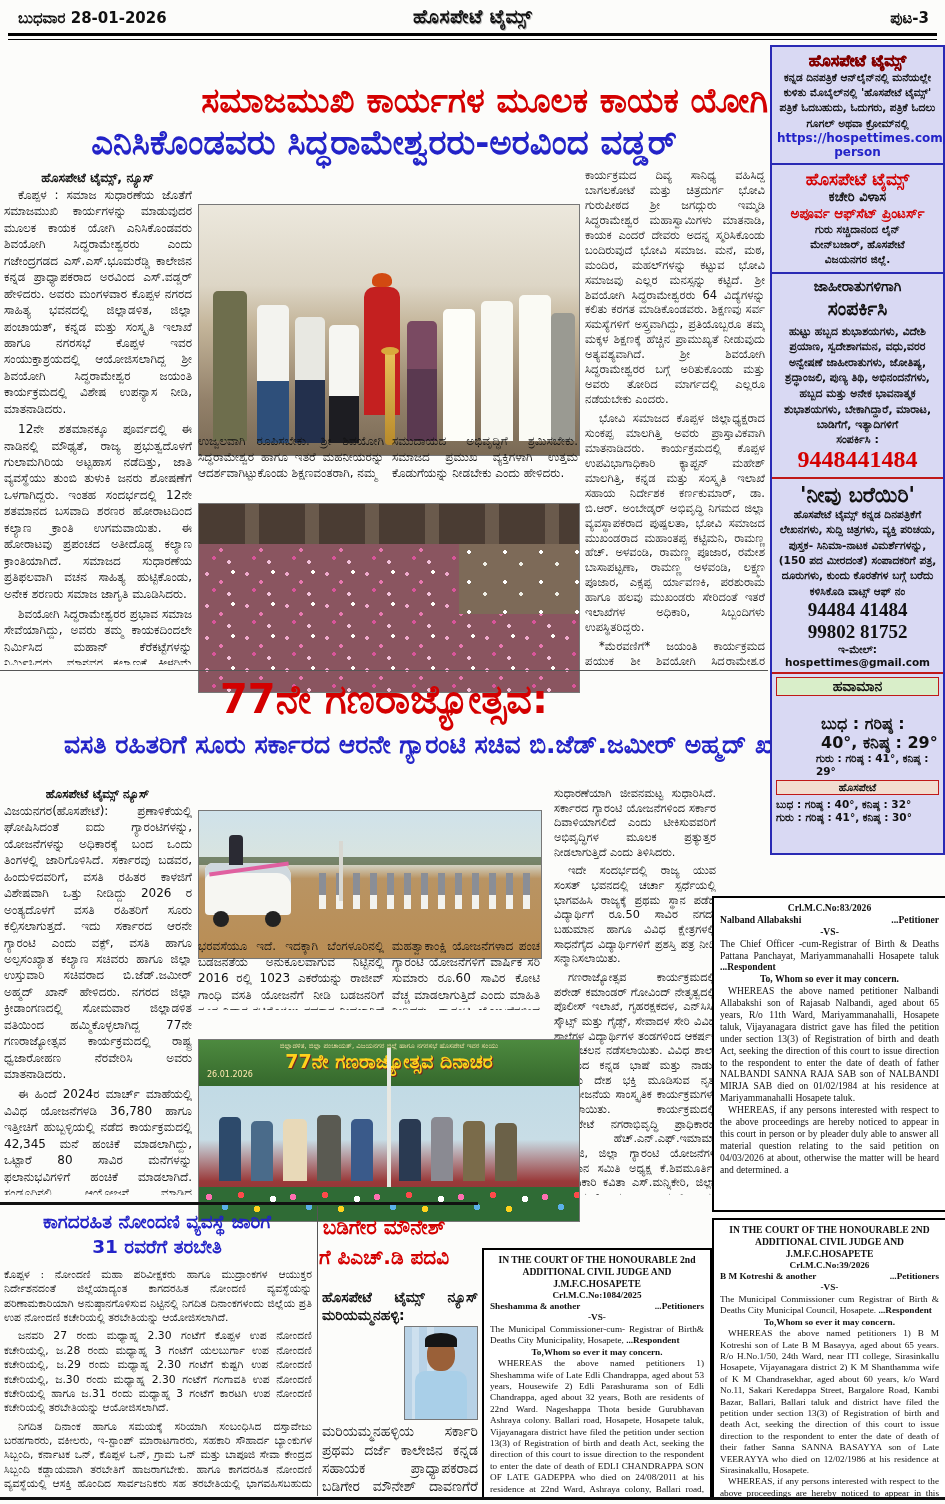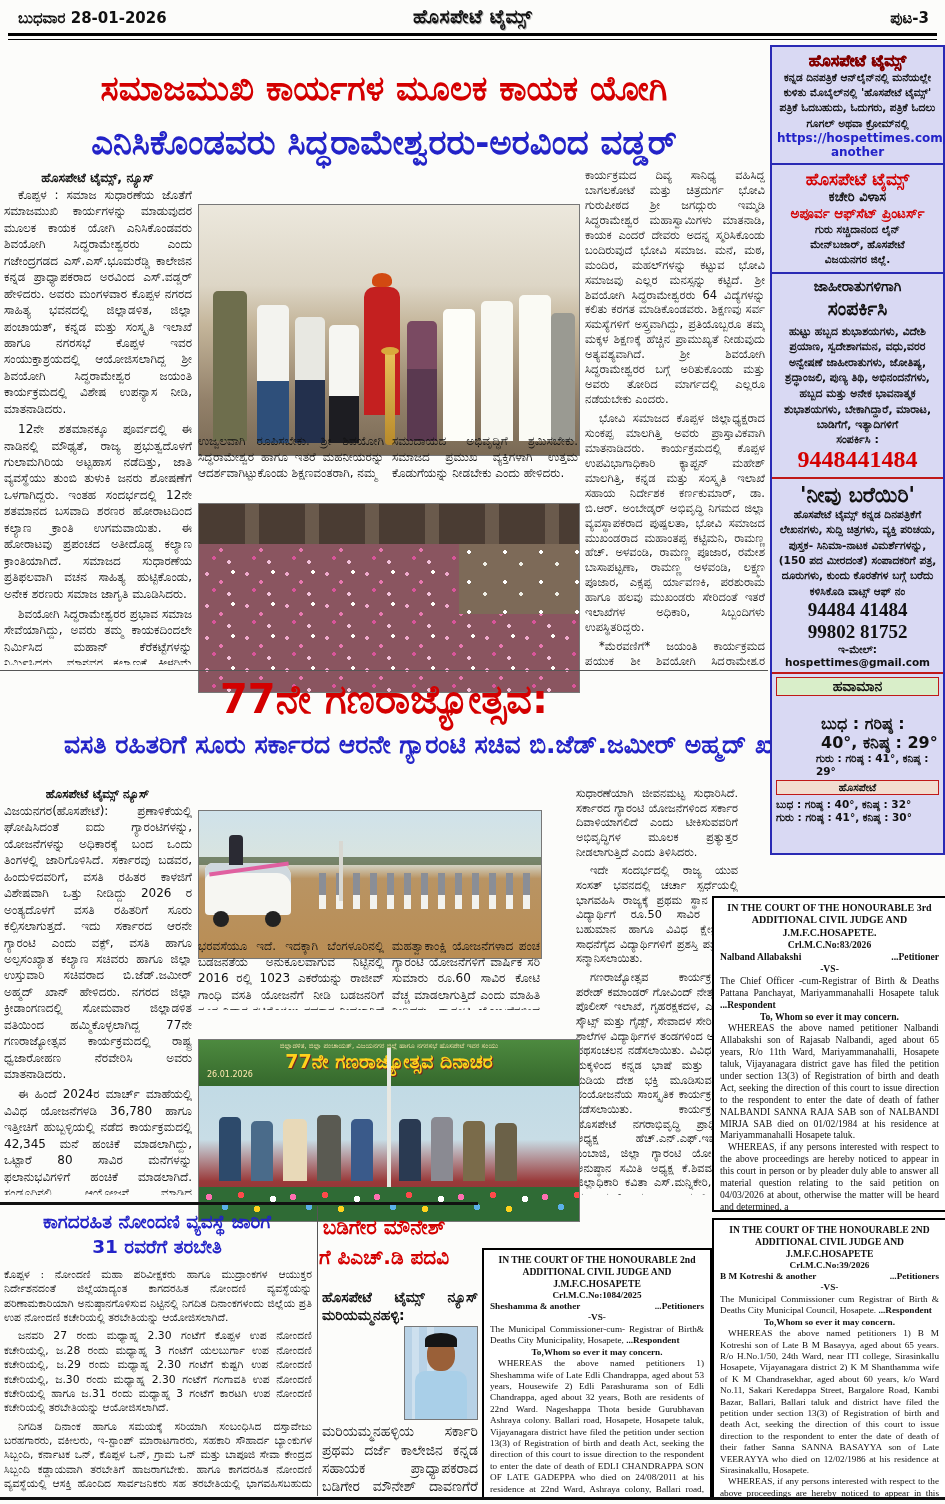--- a/index.html
+++ b/index.html
@@ -35,21 +35,21 @@
 </head>
 <body>
 
 <div id="paper">
 
   <div class="abs b" style="left:18px;top:9px;font-size:15px;">ಬುಧವಾರ 28-01-2026</div>
   <div class="abs b ctr" style="left:300px;top:5px;width:345px;font-size:19px;letter-spacing:.5px;text-shadow:1px 1px 0 #bbb;">ಹೊಸಪೇಟೆ ಟೈಮ್ಸ್</div>
   <div class="abs b" style="right:16px;top:9px;font-size:15px;">ಪುಟ-3</div>
   <div class="abs" id="hdr-rule"></div>
 
-  <div class="abs ctr b red" style="left:0;top:68px;width:768px;font-size:34px;">ಸಮಾಜಮುಖಿ ಕಾರ್ಯಗಳ ಮೂಲಕ ಕಾಯಕ ಯೋಗಿ</div>
+  <div class="abs ctr b red" style="left:0;top:80px;width:768px;font-size:34px;text-align:right;">ಸಮಾಜಮುಖಿ ಕಾರ್ಯಗಳ ಮೂಲಕ ಕಾಯಕ ಯೋಗಿ</div>
   <div class="abs ctr b blue" style="left:0;top:122px;width:768px;font-size:34px;">ಎನಿಸಿಕೊಂಡವರು ಸಿದ್ಧರಾಮೇಶ್ವರರು-ಅರವಿಂದ ವಡ್ಡರ್</div>
   <div class="abs ctr b" style="left:0;top:170px;width:195px;font-size:12.5px;">ಹೊಸಪೇಟೆ ಟೈಮ್ಸ್, ನ್ಯೂಸ್</div>
 
   <div class="abs jus clip" style="left:4px;top:187px;width:188px;height:478px;font-size:12px;line-height:1.37;">
     <p>ಕೊಪ್ಪಳ : ಸಮಾಜ ಸುಧಾರಣೆಯ ಜೊತೆಗೆ ಸಮಾಜಮುಖಿ ಕಾರ್ಯಗಳನ್ನು ಮಾಡುವುದರ ಮೂಲಕ ಕಾಯಕ ಯೋಗಿ ಎನಿಸಿಕೊಂಡವರು ಶಿವಯೋಗಿ ಸಿದ್ಧರಾಮೇಶ್ವರರು ಎಂದು ಗಜೇಂದ್ರಗಡದ ಎಸ್.ಎಸ್.ಭೂಮರೆಡ್ಡಿ ಕಾಲೇಜಿನ ಕನ್ನಡ ಪ್ರಾಧ್ಯಾಪಕರಾದ ಅರವಿಂದ ಎಸ್.ವಡ್ಡರ್ ಹೇಳಿದರು. ಅವರು ಮಂಗಳವಾರ ಕೊಪ್ಪಳ ನಗರದ ಸಾಹಿತ್ಯ ಭವನದಲ್ಲಿ ಜಿಲ್ಲಾಡಳಿತ, ಜಿಲ್ಲಾ ಪಂಚಾಯತ್, ಕನ್ನಡ ಮತ್ತು ಸಂಸ್ಕೃತಿ ಇಲಾಖೆ ಹಾಗೂ ನಗರಸಭೆ ಕೊಪ್ಪಳ ಇವರ ಸಂಯುಕ್ತಾಶ್ರಯದಲ್ಲಿ ಆಯೋಜಿಸಲಾಗಿದ್ದ ಶ್ರೀ ಶಿವಯೋಗಿ ಸಿದ್ಧರಾಮೇಶ್ವರ ಜಯಂತಿ ಕಾರ್ಯಕ್ರಮದಲ್ಲಿ ವಿಶೇಷ ಉಪನ್ಯಾಸ ನೀಡಿ, ಮಾತನಾಡಿದರು.</p>
     <p>12ನೇ ಶತಮಾನಕ್ಕೂ ಪೂರ್ವದಲ್ಲಿ ಈ ನಾಡಿನಲ್ಲಿ ಮೌಢ್ಯತೆ, ರಾಜ್ಯ ಪ್ರಭುತ್ವದೊಳಗೆ ಗುಲಾಮಗಿರಿಯ ಅಟ್ಟಹಾಸ ನಡೆದಿತ್ತು, ಜಾತಿ ವ್ಯವಸ್ಥೆಯು ತುಂಬಿ ತುಳುಕಿ ಜನರು ಶೋಷಣೆಗೆ ಒಳಗಾಗಿದ್ದರು. ಇಂತಹ ಸಂದರ್ಭದಲ್ಲಿ 12ನೇ ಶತಮಾನದ ಬಸವಾದಿ ಶರಣರ ಹೋರಾಟದಿಂದ ಕಲ್ಯಾಣ ಕ್ರಾಂತಿ ಉಗಮವಾಯಿತು. ಈ ಹೋರಾಟವು ಪ್ರಪಂಚದ ಅತೀದೊಡ್ಡ ಕಲ್ಯಾಣ ಕ್ರಾಂತಿಯಾಗಿದೆ. ಸಮಾಜದ ಸುಧಾರಣೆಯ ಪ್ರತಿಫಲವಾಗಿ ವಚನ ಸಾಹಿತ್ಯ ಹುಟ್ಟಿಕೊಂಡು, ಅನೇಕ ಶರಣರು ಸಮಾಜ ಜಾಗೃತಿ ಮೂಡಿಸಿದರು.</p>
     <p>ಶಿವಯೋಗಿ ಸಿದ್ಧರಾಮೇಶ್ವರರ ಪ್ರಭಾವ ಸಮಾಜ ಸೇವೆಯಾಗಿದ್ದು, ಅವರು ತಮ್ಮ ಕಾಯಕದಿಂದಲೇ ನಿರ್ಮಿಸಿದ ಮಹಾನ್ ಕೆರೆಕಟ್ಟೆಗಳನ್ನು ನಿರ್ಮಿಸಿದರು. ಮಾನವರ ಕಲ್ಯಾಣಕ್ಕೆ ಕೀಳರಿಮೆ ಬಿಟ್ಟು ಕಾಯಕದಲ್ಲಿ ತೊಡಗಬೇಕು. ಪ್ರಸ್ತುತ ದಿನಮಾನಗಳಲ್ಲಿ ಶ್ರೇಷ್ಠ ಆತ್ಮ ಗೌರವ ಹಾಗೂ ಸ್ವಾಭಿಮಾನದಿಂದ ಬದುಕಲು, ಮಕ್ಕಳಿಗೆ ಉತ್ತಮ ಶಿಕ್ಷಣ ನೀಡುವ ಮೂಲಕ ಅವರ ಭವಿಷ್ಯವನ್ನು</p>
   </div>
 
   <div class="abs photo clip" style="left:198px;top:179px;width:380px;height:250px;background:linear-gradient(#ece8dd 0%,#ddd6c6 32%,#c4b59a 48%,#93816a 78%,#7a6a55 100%);">
@@ -105,21 +105,21 @@
     <span class="abs" style="left:6px;top:52px;width:86px;height:52px;background:#f6f6f2;border-radius:8px 14px 4px 4px;box-shadow:inset 0 10px 0 #cfd8de;"></span>
     <span class="abs" style="left:14px;top:100px;width:16px;height:16px;border-radius:50%;background:#222;"></span>
     <span class="abs" style="left:66px;top:100px;width:16px;height:16px;border-radius:50%;background:#222;"></span>
     <span class="abs" style="left:30px;top:24px;width:14px;height:30px;background:#2a2a33;border-radius:4px 4px 0 0;"></span>
     <span class="abs" style="left:10px;top:56px;width:80px;height:4px;background:#e060a0;transform:rotate(-8deg);"></span>
     <span class="abs" style="left:120px;top:62px;width:212px;height:22px;background:repeating-linear-gradient(90deg,#8a8e96 0 7px,transparent 7px 17px);"></span>
     <span class="abs" style="left:120px;top:84px;width:212px;height:14px;background:repeating-linear-gradient(90deg,#f2f2ee 0 7px,transparent 7px 17px);"></span>
     <span class="abs" style="left:140px;top:30px;width:4px;height:60px;background:#d8d8d2;"></span>
   </div>
 
-  <div class="abs jus clip" style="left:576px;top:787px;width:162px;height:408px;font-size:11.3px;line-height:1.3;">
+  <div class="abs jus clip" style="left:554px;top:787px;width:162px;height:408px;font-size:11.3px;line-height:1.3;">
     <p class="noind">ಸುಧಾರಣೆಯಾಗಿ ಜೀವನಮಟ್ಟ ಸುಧಾರಿಸಿದೆ. ಸರ್ಕಾರದ ಗ್ಯಾರಂಟಿ ಯೋಜನೆಗಳಿಂದ ಸರ್ಕಾರ ದಿವಾಳಿಯಾಗಲಿದೆ ಎಂದು ಟೀಕಿಸುವವರಿಗೆ ಅಭಿವೃದ್ಧಿಗಳ ಮೂಲಕ ಪ್ರತ್ಯುತ್ತರ ನೀಡಲಾಗುತ್ತಿದೆ ಎಂದು ತಿಳಿಸಿದರು.</p>
     <p>ಇದೇ ಸಂದರ್ಭದಲ್ಲಿ ರಾಜ್ಯ ಯುವ ಸಂಸತ್ ಭವನದಲ್ಲಿ ಚರ್ಚಾ ಸ್ಪರ್ಧೆಯಲ್ಲಿ ಭಾಗವಹಿಸಿ ರಾಜ್ಯಕ್ಕೆ ಪ್ರಥಮ ಸ್ಥಾನ ಪಡೆದ ವಿದ್ಯಾರ್ಥಿಗೆ ರೂ.50 ಸಾವಿರ ನಗದು ಬಹುಮಾನ ಹಾಗೂ ವಿವಿಧ ಕ್ಷೇತ್ರಗಳಲ್ಲಿ ಸಾಧನೆಗೈದ ವಿದ್ಯಾರ್ಥಿಗಳಿಗೆ ಪ್ರಶಸ್ತಿ ಪತ್ರ ನೀಡಿ ಸನ್ಮಾನಿಸಲಾಯಿತು.</p>
     <p>ಗಣರಾಜ್ಯೋತ್ಸವ ಕಾರ್ಯಕ್ರಮದಲ್ಲಿ ಪರೇಡ್ ಕಮಾಂಡರ್ ಗೋವಿಂದ್ ನೇತೃತ್ವದಲ್ಲಿ ಪೊಲೀಸ್ ಇಲಾಖೆ, ಗೃಹರಕ್ಷಕದಳ, ಎನ್‌ಸಿಸಿ, ಸ್ಕೌಟ್ಸ್ ಮತ್ತು ಗೈಡ್ಸ್, ಸೇವಾದಳ ಸೇರಿ ವಿವಿಧ ಶಾಲೆಗಳ ವಿದ್ಯಾರ್ಥಿಗಳ ತಂಡಗಳಿಂದ ಆಕರ್ಷಕ ಪಥಸಂಚಲನ ನಡೆಸಲಾಯಿತು. ವಿವಿಧ ಶಾಲಾ ಮಕ್ಕಳಿಂದ ಕನ್ನಡ ಭಾಷೆ ಮತ್ತು ನಾಡು, ನುಡಿಯ ದೇಶ ಭಕ್ತಿ ಮೂಡಿಸುವ ನೃತ್ಯ ಸಂಯೋಜನೆಯ ಸಾಂಸ್ಕೃತಿಕ ಕಾರ್ಯಕ್ರಮಗಳು ನಡೆಸಲಾಯಿತು. ಕಾರ್ಯಕ್ರಮದಲ್ಲಿ ಹೊಸಪೇಟೆ ನಗರಾಭಿವೃದ್ಧಿ ಪ್ರಾಧಿಕಾರದ ಅಧ್ಯಕ್ಷ ಹೆಚ್.ಎನ್.ಎಫ್.ಇಮಾಮ್ ನಿಂಬಾಜಿ, ಜಿಲ್ಲಾ ಗ್ಯಾರಂಟಿ ಯೋಜನೆಗಳ ಅನುಷ್ಠಾನ ಸಮಿತಿ ಅಧ್ಯಕ್ಷ ಕೆ.ಶಿವಮೂರ್ತಿ, ಜಿಲ್ಲಾಧಿಕಾರಿ ಕವಿತಾ ಎಸ್.ಮನ್ನಿಕೇರಿ, ಜಿಲ್ಲಾ ಪಂಚಾಯತ್ ಮುಖ್ಯ ಕಾರ್ಯನಿರ್ವಾಹಕ ಅಧಿಕಾರಿ ನಿಲೋಂಗ್ಯಾಯ್ ಮೊಹಮ್ಮದ್ ಅಲಿ ಅಕ್ರಮ್ ಪಾಷಾ, ಜಿಲ್ಲಾ ಪೊಲೀಸ್ ವರಿಷ್ಠಾಧಿಕಾರಿ ಎಸ್. ಜಾಹ್ನವಿ, ಅಪರ ಜಿಲ್ಲಾಧಿಕಾರಿ ಎ.ಬಾಲಕೃಷ್ಣಪ್ಪ, ಸಹಾಯಕ ಆಯುಕ್ತ ಪಿ.ವಿವೇಕಾನಂದ ಸೇರಿದಂತೆ ವಿವಿಧ ಇಲಾಖೆಯ ಜಿಲ್ಲಾ ಮತ್ತು ತಾಲ್ಲೂಕು ಮಟ್ಟದ ಅಧಿಕಾರಿಗಳು ಇದ್ದರು.</p>
   </div>
 
   <div class="abs jus clip" style="left:198px;top:938px;width:186px;height:72px;font-size:12px;line-height:1.35;">ಭರವಸೆಯೂ ಇದೆ. ಇದಕ್ಕಾಗಿ ಬೆಂಗಳೂರಿನಲ್ಲಿ ಬಡಜನತೆಯ ಅನುಕೂಲವಾಗುವ ನಿಟ್ಟಿನಲ್ಲಿ 2016 ರಲ್ಲಿ 1023 ಎಕರೆಯನ್ನು ರಾಜೀವ್ ಗಾಂಧಿ ವಸತಿ ಯೋಜನೆಗೆ ನೀಡಿ ಬಡಜನರಿಗೆ ಸ್ವಂತ ನಿವಾಸ ಕಟ್ಟಿಕೊಳ್ಳಲು ಸಹಕಾರ ನೀಡಲಾಗಿದೆ ಎಂದರು. ನಮ್ಮ ಸರ್ಕಾರ ಹೆಚ್ಚು ಬಡವರ ಅಭಿವೃದ್ಧಿಗೆ ಶ್ರಮಿಸುವ ಸರ್ಕಾರವಾಗಿದೆ. ಸರ್ಕಾರದ</div>
   <div class="abs jus clip" style="left:392px;top:938px;width:148px;height:72px;font-size:12px;line-height:1.35;">ಮಹತ್ವಾಕಾಂಕ್ಷಿ ಯೋಜನೆಗಳಾದ ಪಂಚ ಗ್ಯಾರಂಟಿ ಯೋಜನೆಗಳಿಗೆ ವಾರ್ಷಿಕ ಸರಿ ಸುಮಾರು ರೂ.60 ಸಾವಿರ ಕೋಟಿ ವೆಚ್ಚ ಮಾಡಲಾಗುತ್ತಿದೆ ಎಂದು ಮಾಹಿತಿ ನೀಡಿದರು. ಗ್ಯಾರಂಟಿ ಯೋಜನೆಗಳಿಂದ ಬಡವರಿಗೆ, ಮಧ್ಯಮ ವರ್ಗದವರಿಗೆ ಸಾಕಷ್ಟು ಅನುಕೂಲಗಳಾಗಿದೆ. ಈ ಯೋಜನೆಗಳಿಂದ ಜನರಿಗೆ ಸಾಕಷ್ಟು ಅನುಕೂಲವಾಗಿದ್ದು ಆರ್ಥಿಕಮಟ್ಟ</div>
 
   <div class="abs photo clip" style="left:198px;top:1014px;width:380px;height:181px;background:linear-gradient(#bcd8e4 0%,#c8dde6 55%,#9a3a3a 78%,#7a2e2e 100%);">
     <div class="abs" style="left:0;top:0;width:380px;height:46px;background:linear-gradient(#4d8a3f,#35682c);color:#fff;">
@@ -175,21 +175,21 @@
     <span>ಮರಿಯಮ್ಮನಹಳ್ಳಿಯ ಸರ್ಕಾರಿ ಪ್ರಥಮ ದರ್ಜೆ ಕಾಲೇಜಿನ ಕನ್ನಡ ಸಹಾಯಕ ಪ್ರಾಧ್ಯಾಪಕರಾದ ಬಡಿಗೇರ ಮೌನೇಶ್ ದಾವಣಗೆರೆ ವಿಶ್ವವಿದ್ಯಾನಿಲಯದಿಂದ ಪಿಎಚ್.ಡಿ ಪದವಿ ಪಡೆದು ಕೊಂಡಿದ್ದಾರೆ.</span>
     <p>ದಾವಣಗೆರೆ ವಿವಿ ಪ್ರಾಧ್ಯಾಪಕ ಡಾ. ಜೋಗಿನವಕಟ್ಟಿ ಮಂಜುನಾಥ ಇವರ ಮಾರ್ಗದರ್ಶನದಲ್ಲಿ 'ಆಧುನಿಕ ಸಾಹಿತ್ಯದಲ್ಲಿ ಸಂಗೀತಗಾರರ ವಿಭಿನ್ನ ನೆಲೆಗಳು' ಎಂಬ ವಿಷಯ ಕುರಿತು ಸಲ್ಲಿಸಿದ ಮಹಾಪ್ರಬಂಧಕ್ಕೆ ಪಿಎಚ್.ಡಿ ಪದವಿ ನೀಡಿದೆ.</p>
   </div>
 
   <div class="abs" id="sidebar">
     <div class="sb-sec">
       <div class="sb-title" style="font-size:16px;-webkit-text-stroke:.4px #7a0000;">ಹೊಸಪೇಟೆ ಟೈಮ್ಸ್</div>
       <div class="sb-body">ಕನ್ನಡ ದಿನಪತ್ರಿಕೆ ಆನ್‌ಲೈನ್‌ನಲ್ಲಿ ಮನೆಯಲ್ಲೇ ಕುಳಿತು ಮೊಬೈಲ್‌ನಲ್ಲಿ 'ಹೊಸಪೇಟೆ ಟೈಮ್ಸ್' ಪತ್ರಿಕೆ ಓದಬಹುದು, ಓದುಗರು, ಪತ್ರಿಕೆ ಓದಲು ಗೂಗಲ್ ಅಥವಾ ಕ್ರೋಮ್‌ನಲ್ಲಿ</div>
       <div class="ctr b" style="font-size:12px;color:#2323c8;">
         <div>https://hospettimes.com/</div>
-        <div>another</div>
+        <div>person</div>
       </div>
     </div>
     <div class="sb-sec">
       <div class="sb-title" style="font-size:17px;">ಹೊಸಪೇಟೆ ಟೈಮ್ಸ್</div>
       <div class="ctr b" style="font-size:13px;">ಕಚೇರಿ ವಿಳಾಸ</div>
       <div class="sb-title" style="font-size:13.5px;">ಅಪೂರ್ವ ಆಫ್‌ಸೆಟ್ ಪ್ರಿಂಟರ್ಸ್</div>
       <div class="sb-body">ಗುರು ಸಚ್ಚಿದಾನಂದ ಲೈನ್</div>
       <div class="sb-body">ಮೇನ್‌ಬಜಾರ್, ಹೊಸಪೇಟೆ</div>
       <div class="sb-body">ವಿಜಯನಗರ ಜಿಲ್ಲೆ.</div>
     </div>
@@ -211,21 +211,20 @@
       <div class="ctr b" style="background:#d9eec9;border:1px solid #c01818;font-size:14px;">ಹವಾಮಾನ</div>
       <div class="b" style="font-size:16px;margin-top:18px;padding-left:45px;">ಬುಧ : ಗರಿಷ್ಠ : 40°,  ಕನಿಷ್ಠ : 29°</div>
       <div class="b" style="font-size:10.5px;margin-left:40px;">ಗುರು : ಗರಿಷ್ಠ : 41°,  ಕನಿಷ್ಠ : 29°</div>
       <div class="ctr b" style="background:#f2ddd0;border:1px solid #c01818;font-size:10.5px;margin-top:3px;">ಹೊಸಪೇಟೆ</div>
       <div class="b" style="font-size:10.5px;margin-top:3px;">ಬುಧ : ಗರಿಷ್ಠ : 40°, ಕನಿಷ್ಠ : 32°</div>
       <div class="b" style="font-size:10.5px;">ಗುರು : ಗರಿಷ್ಠ : 41°, ಕನಿಷ್ಠ : 30°</div>
     </div>
   </div>
 
   <div class="abs notice clip" style="left:712px;top:896px;width:219px;height:304px;font-size:9.6px;">
-    <div class="t" style="font-size:10px;">IN THE COURT OF THE HONOURABLE 3rd ADDITIONAL CIVIL JUDGE AND J.M.F.C.HOSAPETE.</div>
     <div class="t">Crl.M.C.No:83/2026</div>
     <div class="nrow">
         <span>Nalband Allabakshi</span>
         <span>...Petitioner</span>
       </div>
     <div class="t">-VS-</div>
     <div class="jus"><span>The Chief Officer -cum-Registrar of Birth &amp; Deaths Pattana Panchayat, Mariyammanahalli Hosapete taluk</span> <span class="b">...Respondent</span></div>
     <div class="t">To, Whom so ever it may concern.</div>
     <div class="jus" style="text-indent:8px;">WHEREAS the above named petitioner Nalbandi Allabakshi son of Rajasab Nalbandi, aged about 65 years, R/o 11th Ward, Mariyammanahalli, Hosapete taluk, Vijayanagara district gave has filed the petition under section 13(3) of Registration of birth and death Act, seeking the direction of this court to issue direction to the respondent to enter the date of death of father NALBANDI SANNA RAJA SAB son of NALBANDI MIRJA SAB died on 01/02/1984 at his residence at Mariyammanahalli Hosapete taluk.</div>
     <div class="jus" style="text-indent:8px;">WHEREAS, if any persons interested with respect to the above proceedings are hereby noticed to appear in this court in person or by pleader duly able to answer all material question relating to the said petition on 04/03/2026 at about, otherwise the matter will be heard and determined. a</div>

